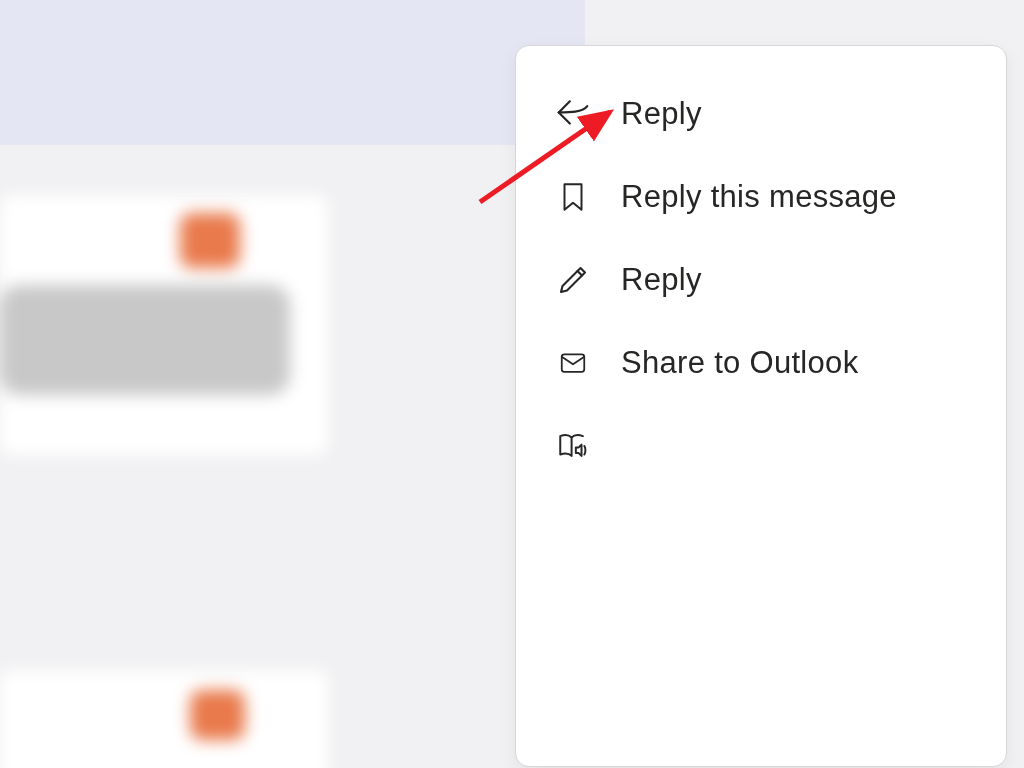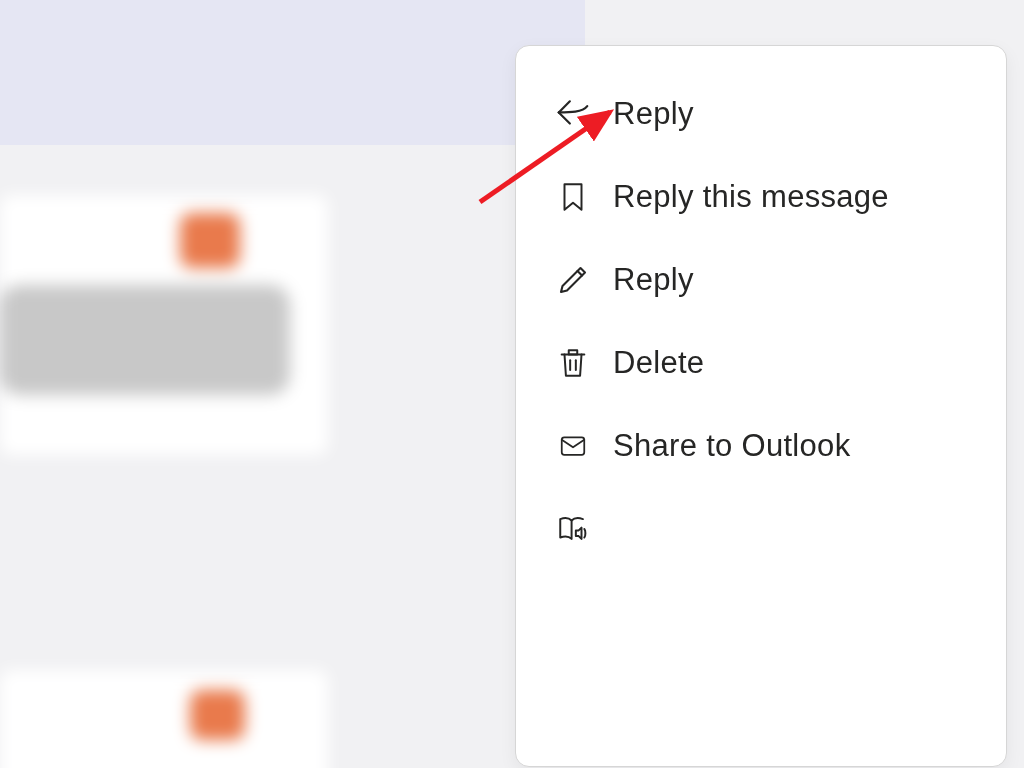--- a/index.html
+++ b/index.html
@@ -90,21 +90,21 @@
       width: 44px;
       height: 44px;
       flex-shrink: 0;
       display: flex;
       align-items: center;
       justify-content: center;
     }
     .menu-label {
       font-size: 31px;
       color: #262625;
-      margin-left: 18px;
+      margin-left: 26px;
       font-weight: 400;
       letter-spacing: 0.3px;
     }
     .annotation-arrow {
       position: absolute;
       top: 102px;
       left: 470px;
       pointer-events: none;
     }
   </style>
@@ -147,32 +147,20 @@
   <div class="menu-item">
     <span class="menu-icon">
       <svg viewBox="0 0 24 24" width="36" height="36" fill="none" stroke="#262625" stroke-width="1.4" stroke-linecap="round" stroke-linejoin="round">
         <path d="M4 20 L5 16 L17 4 L20 7 L8 19 Z"></path>
         <path d="M15 6 L18 9"></path>
       </svg>
     </span>
     <span class="menu-label">Reply</span>
   </div>
 
-  <div class="menu-item">
-    <span class="menu-icon">
-      <svg viewBox="0 0 24 24" width="34" height="36" fill="none" stroke="#262625" stroke-width="1.4" stroke-linecap="round" stroke-linejoin="round">
-        <path d="M4 6 H20"></path>
-        <path d="M6 6 L7 21 H17 L18 6"></path>
-        <path d="M9 3 H15 V6 H9 Z"></path>
-        <path d="M10 10 V17"></path>
-        <path d="M14 10 V17"></path>
-      </svg>
-    </span>
-    <span class="menu-label">Delete</span>
-  </div>
 
 
   <div class="menu-item">
     <span class="menu-icon">
       <svg viewBox="0 0 24 24" width="38" height="30" fill="none" stroke="#262625" stroke-width="1.4" stroke-linecap="round" stroke-linejoin="round">
         <rect x="3" y="5" width="18" height="14" rx="2"></rect>
         <path d="M3 7 L12 13 L21 7"></path>
       </svg>
     </span>
     <span class="menu-label">Share to Outlook</span>

